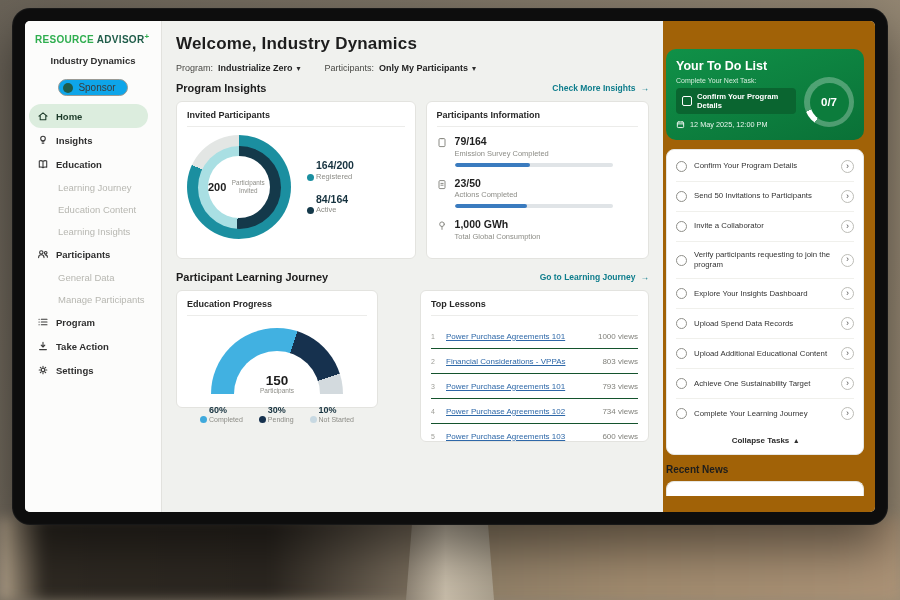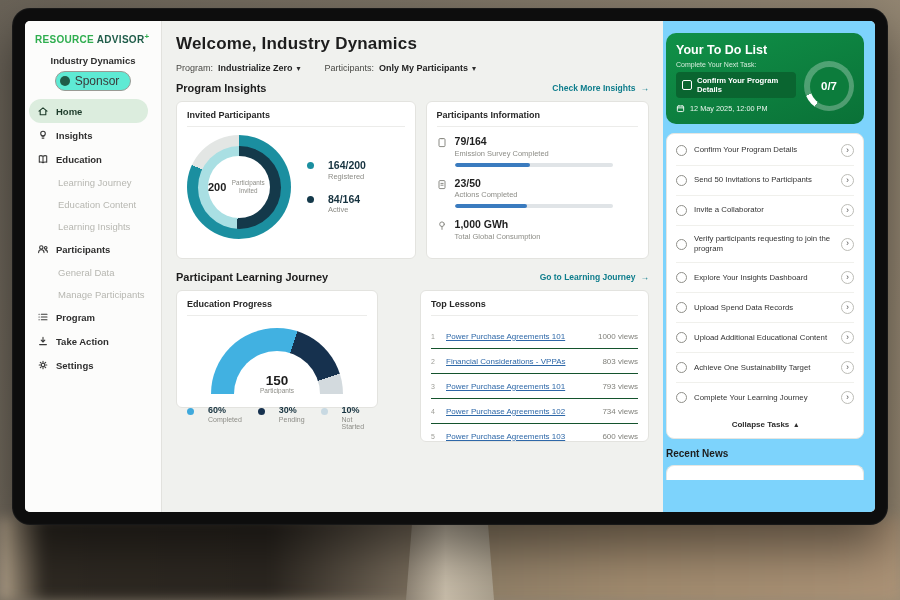--- a/index.html
+++ b/index.html
@@ -19,22 +19,22 @@
   .monitor{position:absolute;left:12px;top:8px;width:876px;height:517px;background:#0d0d0d;
     border-radius:18px;padding:13px;box-sizing:border-box;
     box-shadow:0 22px 50px rgba(0,0,0,.5), inset 0 0 2px rgba(255,255,255,.18);}
   .screen{width:100%;height:100%;background:#eff0ed;border-radius:5px;overflow:hidden;display:flex;
     box-shadow:inset 0 0 10px rgba(0,0,0,.18);}
   
   .sidebar{width:137px;min-width:137px;background:#fcfcfb;border-right:1px solid #e2e2de;box-sizing:border-box;}
   .logo{padding:11px 10px 5px;font-size:10px;font-weight:bold;letter-spacing:.3px;white-space:nowrap;}
   .logo .res{color:#2fae4f;} .logo .adv{color:#1f5c49;} .logo .plus{color:#2fae4f;font-size:8px;vertical-align:super;}
   .org{text-align:center;padding:5px 0 1px;font-size:9.5px;font-weight:bold;color:#2e2e2e;}
-  .sponsor{margin:4px auto 8px;width:fit-content;display:flex;align-items:center;gap:5px;
-    border:1px solid #9a9a94;border-radius:10px;padding:2px 11px 2px 4px;font-size:12px;color:#3a3a3a;cursor:pointer;background:#5eead4;}
+  .sponsor{margin:12px auto 8px;width:fit-content;display:flex;align-items:center;gap:5px;
+    border:1px solid #9a9a94;border-radius:10px;padding:2px 11px 2px 4px;font-size:10px;color:#3a3a3a;cursor:pointer;background:#0ea5e9;}
   .sponsor-dot{width:10px;height:10px;border-radius:50%;background:#1f5c49;}
   .nav-item{display:flex;align-items:center;gap:7px;height:24px;padding:0 6px 0 12px;font-size:9.5px;
     font-weight:bold;color:#2f2f2f;cursor:pointer;}
   .nav-item.active{background:#dcedde;border-radius:13px;margin:0 13px 0 4px;padding-left:8px;color:#1d3b2a;}
   .nav-item svg{flex-shrink:0;}
   .nav-sub{display:flex;align-items:center;height:22px;padding-left:33px;font-size:9.5px;color:#b7b7b1;cursor:pointer;}
   
   .main{flex:1;padding:13px 14px 0;background:#f0f1ee;overflow:hidden;box-sizing:border-box;}
   .welcome{font-size:17px;font-weight:bold;color:#1d1d1d;letter-spacing:.2px;}
   .filters{display:flex;gap:24px;margin:9px 0 9px;font-size:9px;color:#494945;align-items:center;}
@@ -55,21 +55,21 @@
   .invited-body{display:flex;align-items:center;gap:16px;margin-top:4px;}
   .donut{width:104px;height:104px;border-radius:50%;display:flex;align-items:center;justify-content:center;
     background:conic-gradient(#1b8fa0 calc(var(--outer)*1%), #e3e6e4 0);}
   .donut-mid{width:83px;height:83px;border-radius:50%;display:flex;align-items:center;justify-content:center;
     background:conic-gradient(#14394a calc(var(--inner)*1%), #a9dfe3 0);}
   .donut-hole{width:62px;height:62px;border-radius:50%;background:#fff;display:flex;flex-direction:row;
     align-items:center;justify-content:center;text-align:center;}
   .donut-val{font-size:11px;font-weight:bold;color:#1d1d1d;}
   .donut-lbl{font-size:6.3px;color:#8d8d87;width:44px;line-height:1.25;}
   .legend-col{display:flex;flex-direction:column;gap:13px;}
-  .legend-item{display:flex;align-items:flex-start;gap:14px;}
+  .legend-item{display:flex;align-items:flex-end;gap:2px;}
   .dot{width:7px;height:7px;border-radius:50%;margin-top:2px;flex-shrink:0;}
   .dot-teal{background:#1b8fa0;} .dot-navy{background:#14394a;}
   .dot-blue{background:#3fa9dc;} .dot-dark{background:#16314e;} .dot-pale{background:#c8d9e2;}
   .legend-val{font-size:10.5px;font-weight:bold;color:#16323f;line-height:1.1;}
   .legend-lbl{font-size:7.5px;color:#8d8d87;}
   
   .stat{display:flex;gap:8px;margin-bottom:10px;align-items:flex-start;}
   .stat svg{margin-top:2px;flex-shrink:0;}
   .stat-val{font-size:10.5px;font-weight:bold;color:#1f1f1f;line-height:1.2;}
   .stat-lbl{font-size:7.5px;color:#8d8d87;margin-top:1px;}
@@ -91,21 +91,21 @@
   .edu-legend{display:flex;gap:16px;margin-top:12px;}
   .edu-legend .legend-val{font-size:9px;}
   .edu-legend .legend-lbl{font-size:7px;}
   
   .lesson{display:flex;align-items:center;gap:8px;height:24px;border-bottom:1px solid #14532d;font-size:8px;}
   .lesson:last-child{border-bottom:none;}
   .lesson-rank{font-size:7px;color:#9c9c96;width:7px;}
   .lesson-name{flex:1;color:#2e68a8;text-decoration:underline;cursor:pointer;white-space:nowrap;overflow:hidden;}
   .lesson-views{color:#82827c;white-space:nowrap;}
   
-  .todo-panel{width:212px;min-width:212px;box-sizing:border-box;padding:12px 11px 0 3px;background:#7dd3fc;}
+  .todo-panel{width:212px;min-width:212px;box-sizing:border-box;padding:28px 11px 0 3px;background:#a16207;}
   .todo-green{background:linear-gradient(160deg,#109148,#0a7137);border-radius:10px;padding:10px 10px 11px;color:#fff;position:relative;}
   .todo-title{font-size:12.5px;font-weight:bold;}
   .todo-sub{font-size:7px;color:#d4ecdb;margin-top:4px;}
   .todo-next{margin-top:4px;background:#0a6530;border-radius:4px;padding:4px 6px;display:flex;gap:5px;
     align-items:center;font-size:7.6px;font-weight:bold;width:120px;box-sizing:border-box;cursor:pointer;}
   .todo-check{width:8px;height:8px;border:1px solid #fff;border-radius:2px;flex-shrink:0;}
   .todo-due{margin-top:6px;font-size:7.3px;display:flex;gap:5px;align-items:center;color:#eaf6ee;}
   .todo-ring{position:absolute;right:10px;top:28px;width:50px;height:50px;border-radius:50%;
     background:conic-gradient(from 215deg,#fff 0 32deg,rgba(255,255,255,.28) 32deg 360deg);
     display:flex;align-items:center;justify-content:center;}

